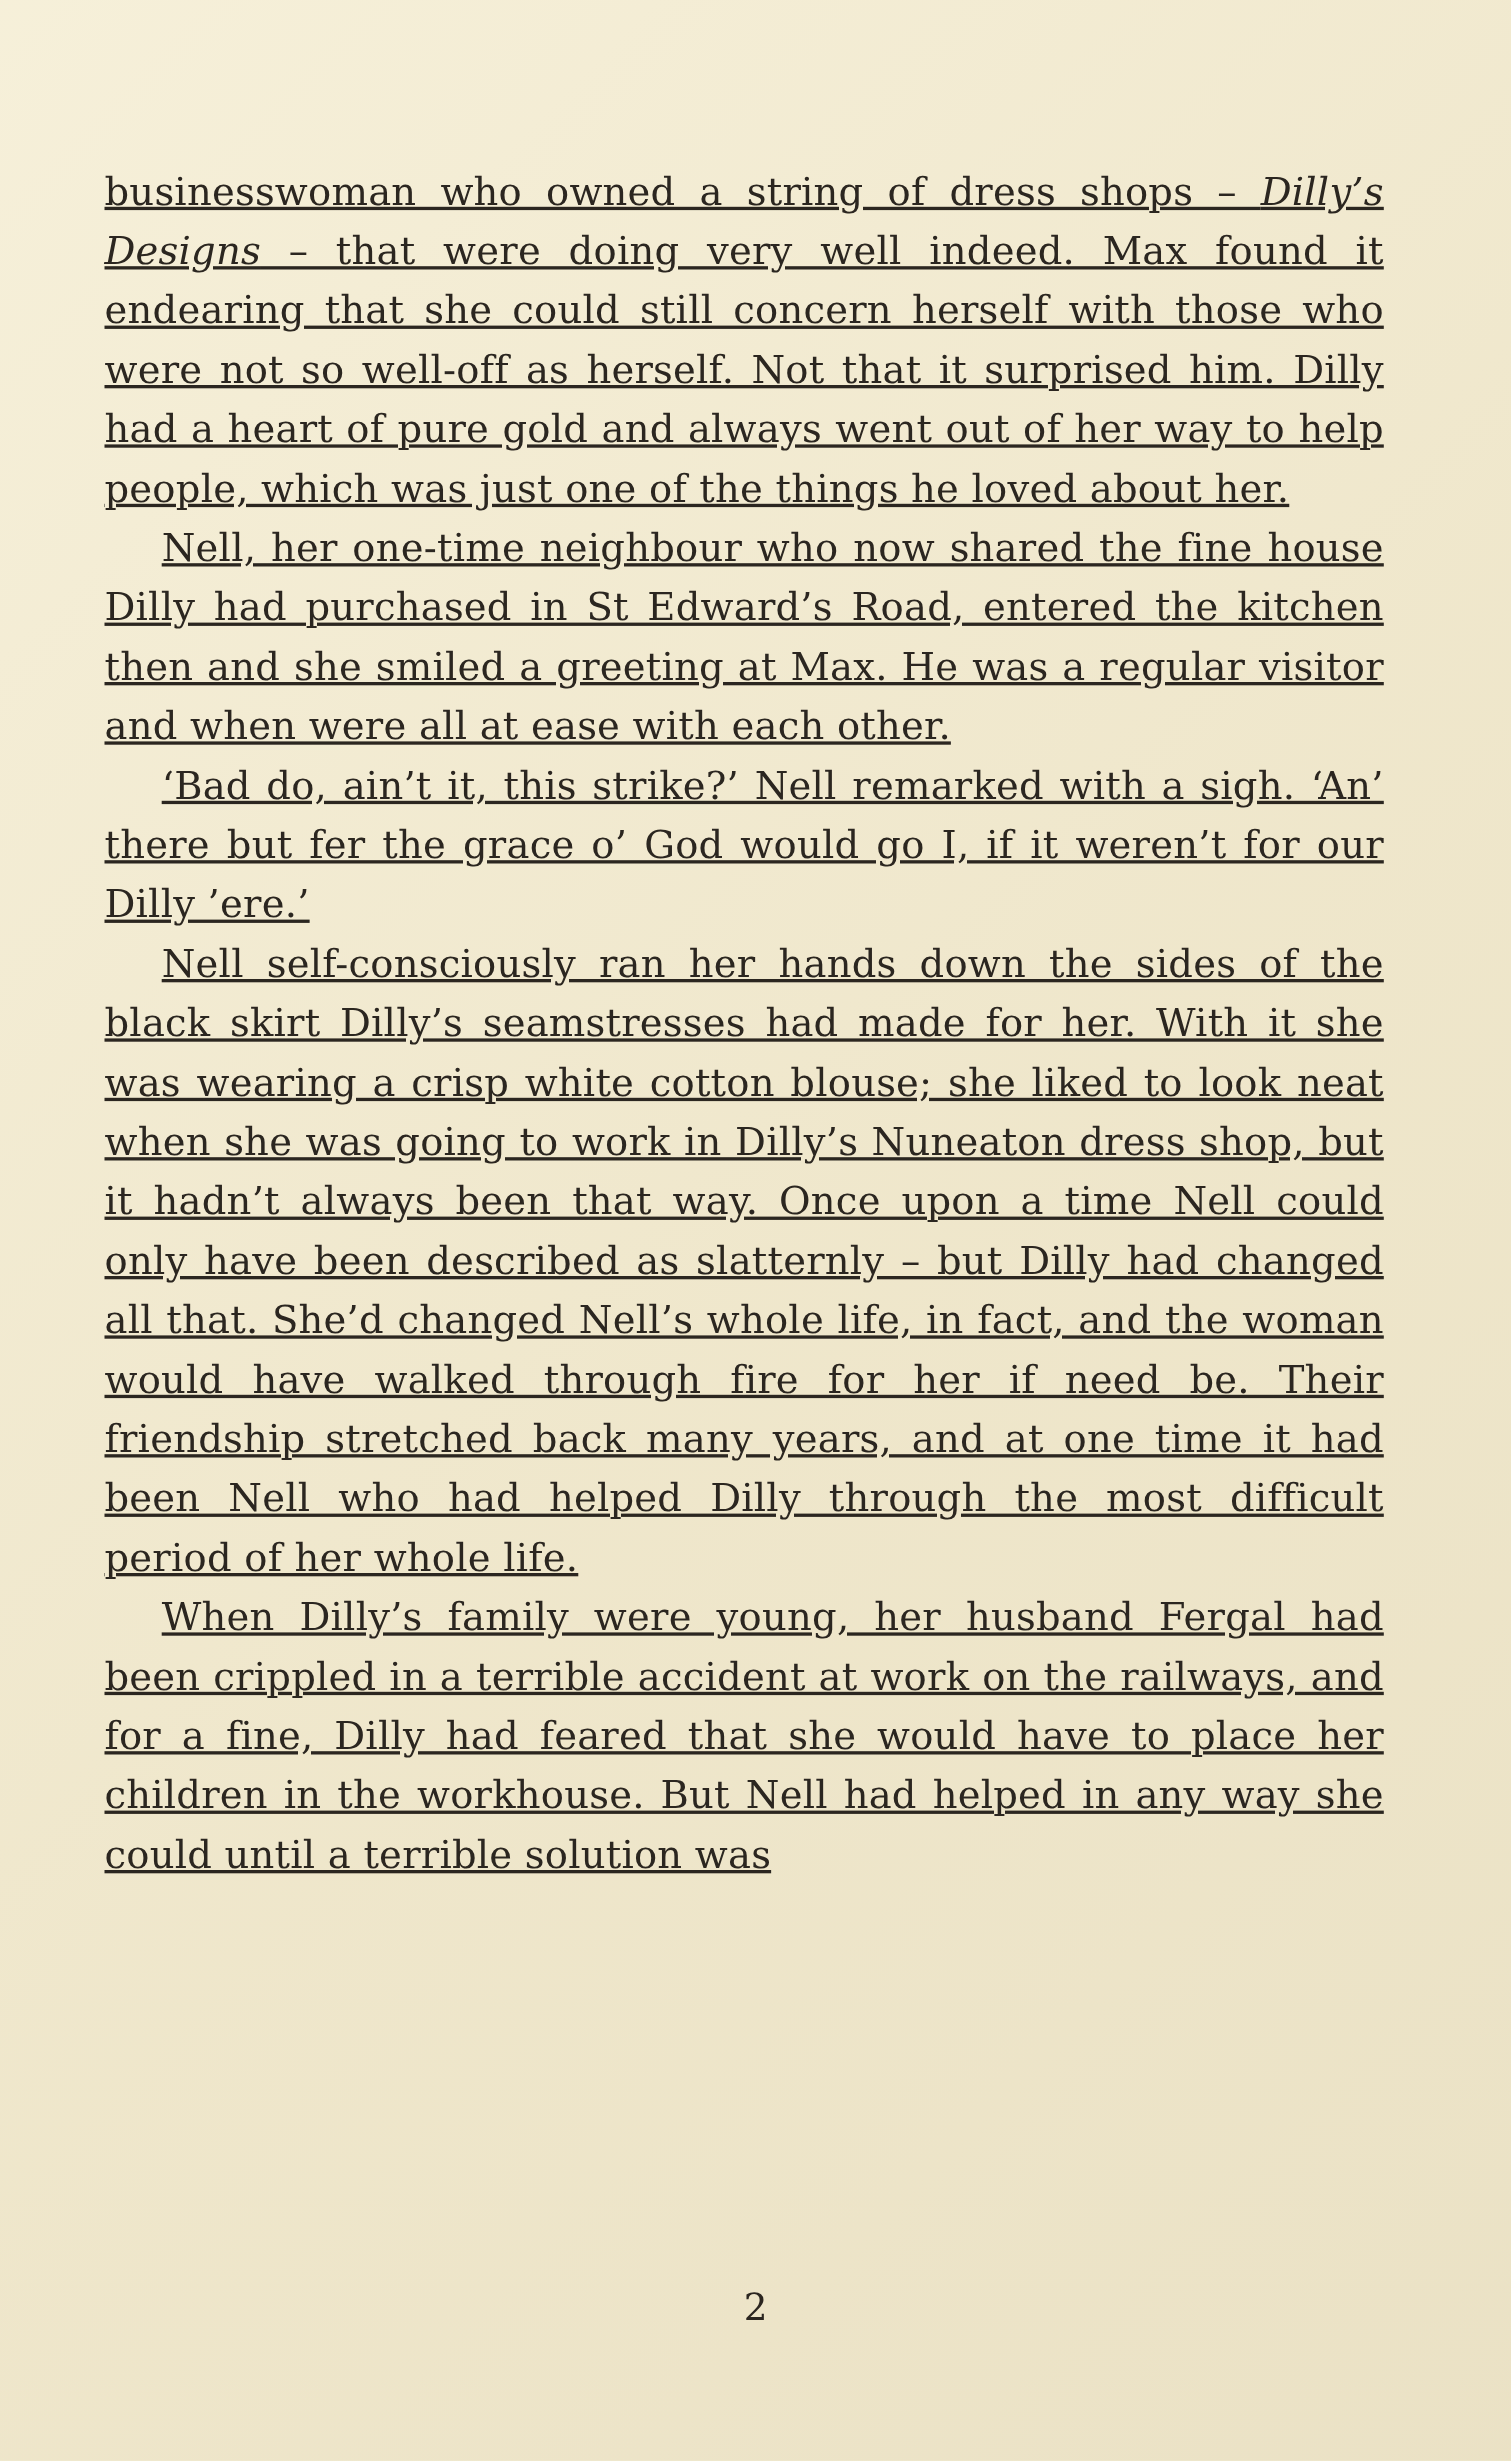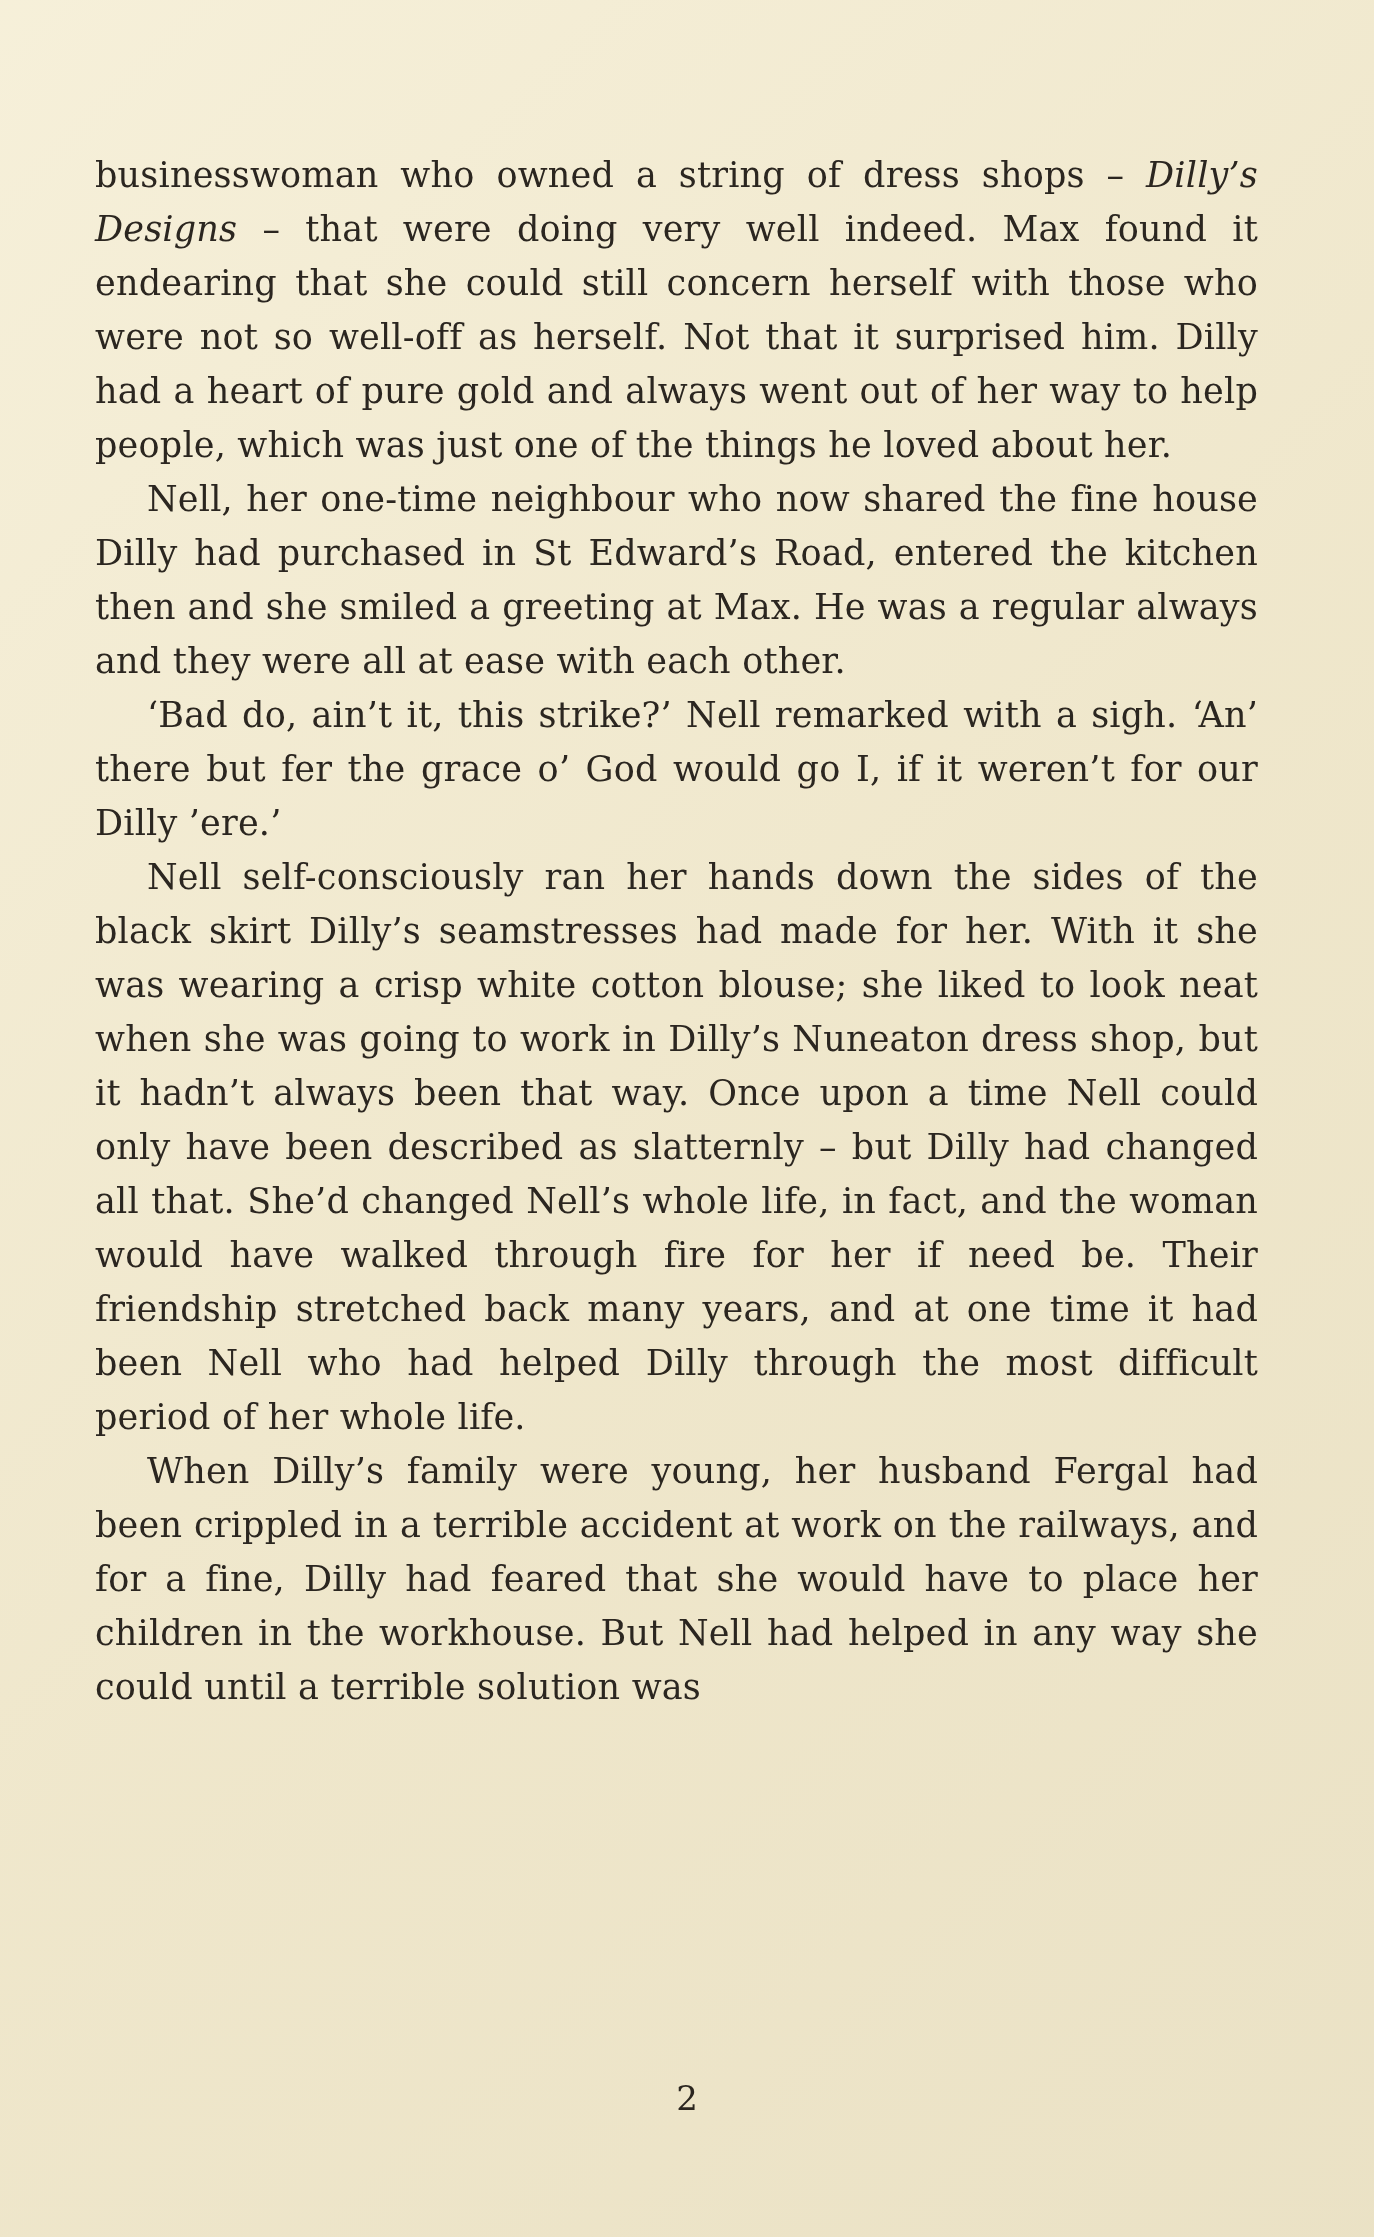--- a/index.html
+++ b/index.html
@@ -27,20 +27,21 @@
     width: 1163px;
     font-size: 35px;
     line-height: 54px;
     text-align: justify;
     letter-spacing: 0.2px;
   }
   .text-block p {
     margin: 0;
     padding: 0;
     text-indent: 52px;
+    text-decoration: underline;
   }
   .text-block p.no-indent {
     text-indent: 0;
   }
   .italic {
     font-style: italic;
   }
   .page-number {
     position: absolute;
     left: 0;
@@ -50,19 +51,19 @@
     font-size: 34px;
     line-height: 40px;
   }
 </style>
 </head>
 <body style="background: rgb(245, 238, 213); color: rgb(43, 38, 32);">
 
 <div class="paper">
   <div class="text-block">
       <p class="no-indent"><span>businesswoman who owned a string of dress shops – </span><span class="italic">Dilly’s Designs</span><span> – that were doing very well indeed. Max found it endearing that she could still concern herself with those who were not so well-off as herself. Not that it surprised him. Dilly had a heart of pure gold and always went out of her way to help people, which was just one of the things he loved about her.</span></p>
-      <p><span>Nell, her one-time neighbour who now shared the fine house Dilly had purchased in St Edward’s Road, entered the kitchen then and she smiled a greeting at Max. He was a regular always and they were all at ease with each other.</span></p>
+      <p><span>Nell, her one-time neighbour who now shared the fine house Dilly had purchased in St Edward’s Road, entered the kitchen then and she smiled a greeting at Max. He was a regular visitor and when were all at ease with each other.</span></p>
       <p><span>‘Bad do, ain’t it, this strike?’ Nell remarked with a sigh. ‘An’ there but fer the grace o’ God would go I, if it weren’t for our Dilly ’ere.’</span></p>
       <p><span>Nell self-consciously ran her hands down the sides of the black skirt Dilly’s seamstresses had made for her. With it she was wearing a crisp white cotton blouse; she liked to look neat when she was going to work in Dilly’s Nuneaton dress shop, but it hadn’t always been that way. Once upon a time Nell could only have been described as slatternly – but Dilly had changed all that. She’d changed Nell’s whole life, in fact, and the woman would have walked through fire for her if need be. Their friendship stretched back many years, and at one time it had been Nell who had helped Dilly through the most difficult period of her whole life.</span></p>
       <p><span>When Dilly’s family were young, her husband Fergal had been crippled in a terrible accident at work on the railways, and for a fine, Dilly had feared that she would have to place her children in the workhouse. But Nell had helped in any way she could until a terrible solution was</span></p>
     </div>
   <div class="page-number">2</div>
 </div>
 
 </body></html>

